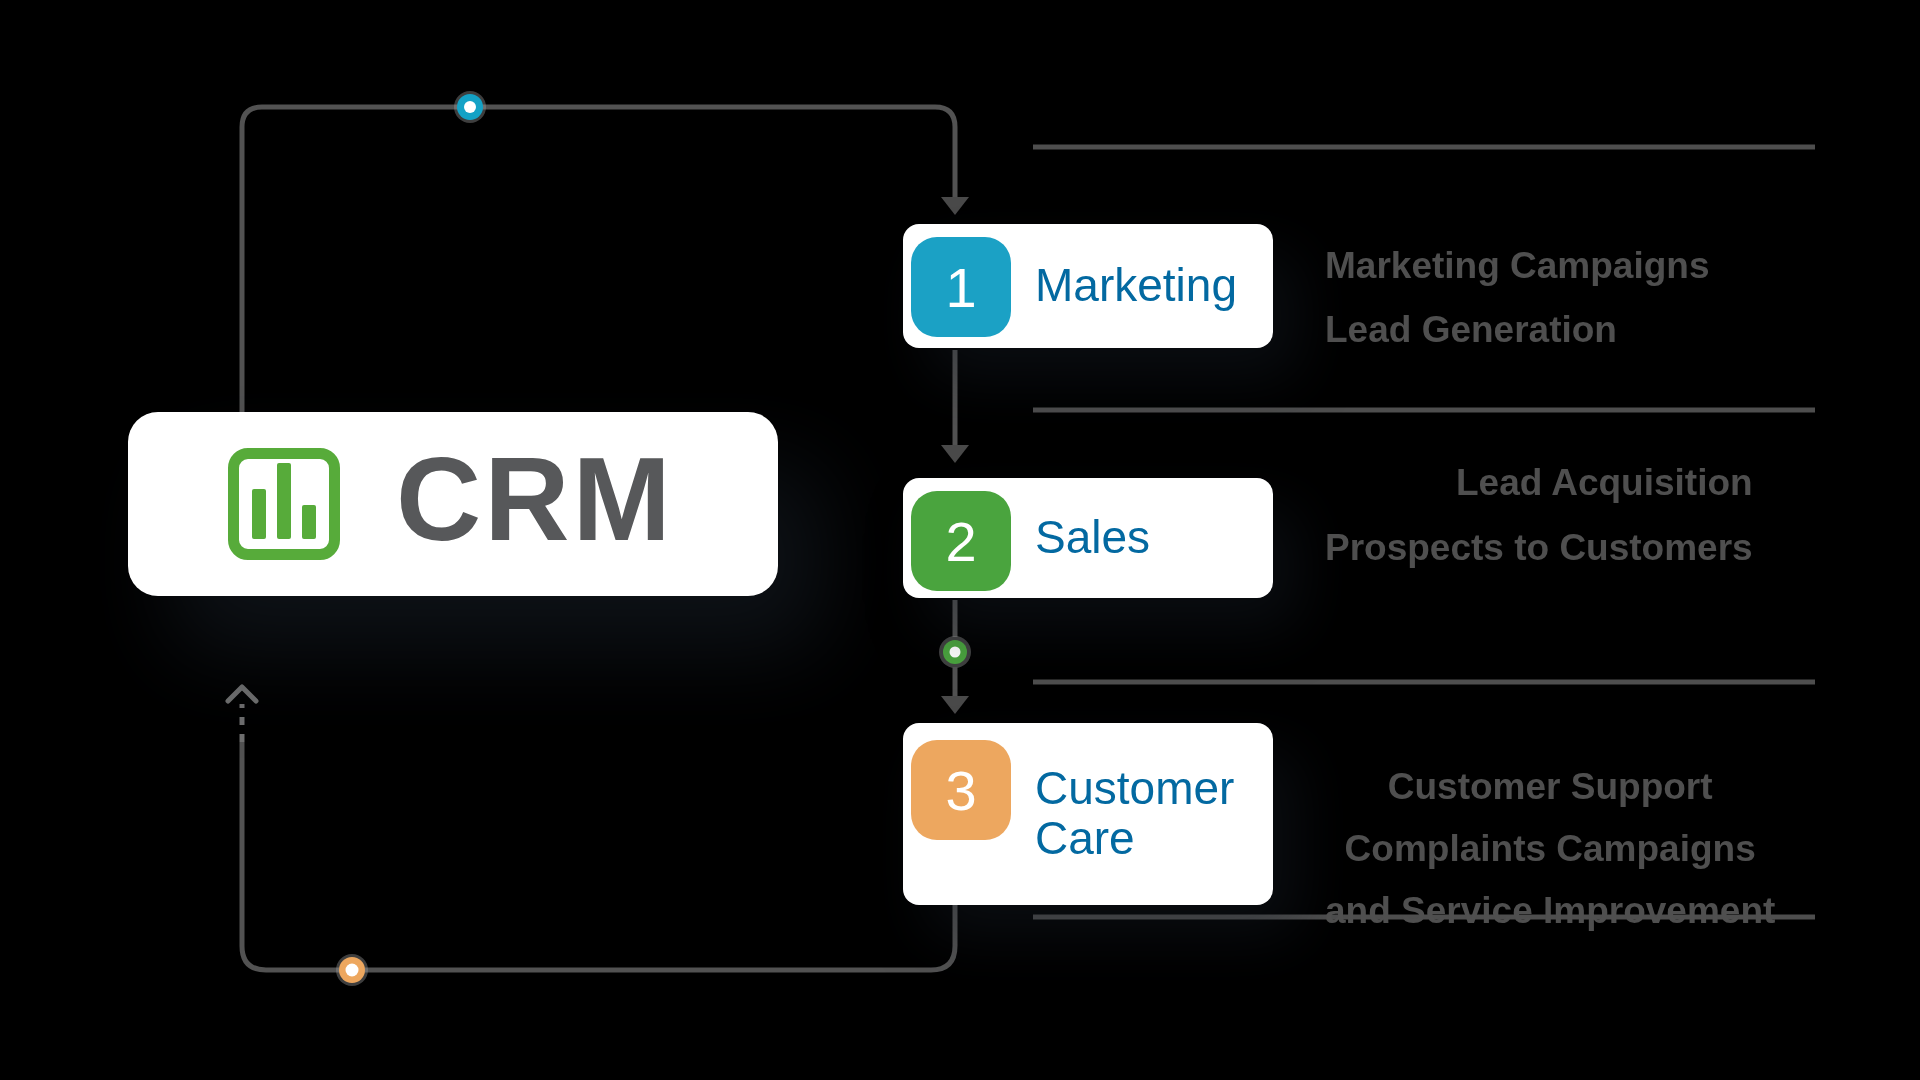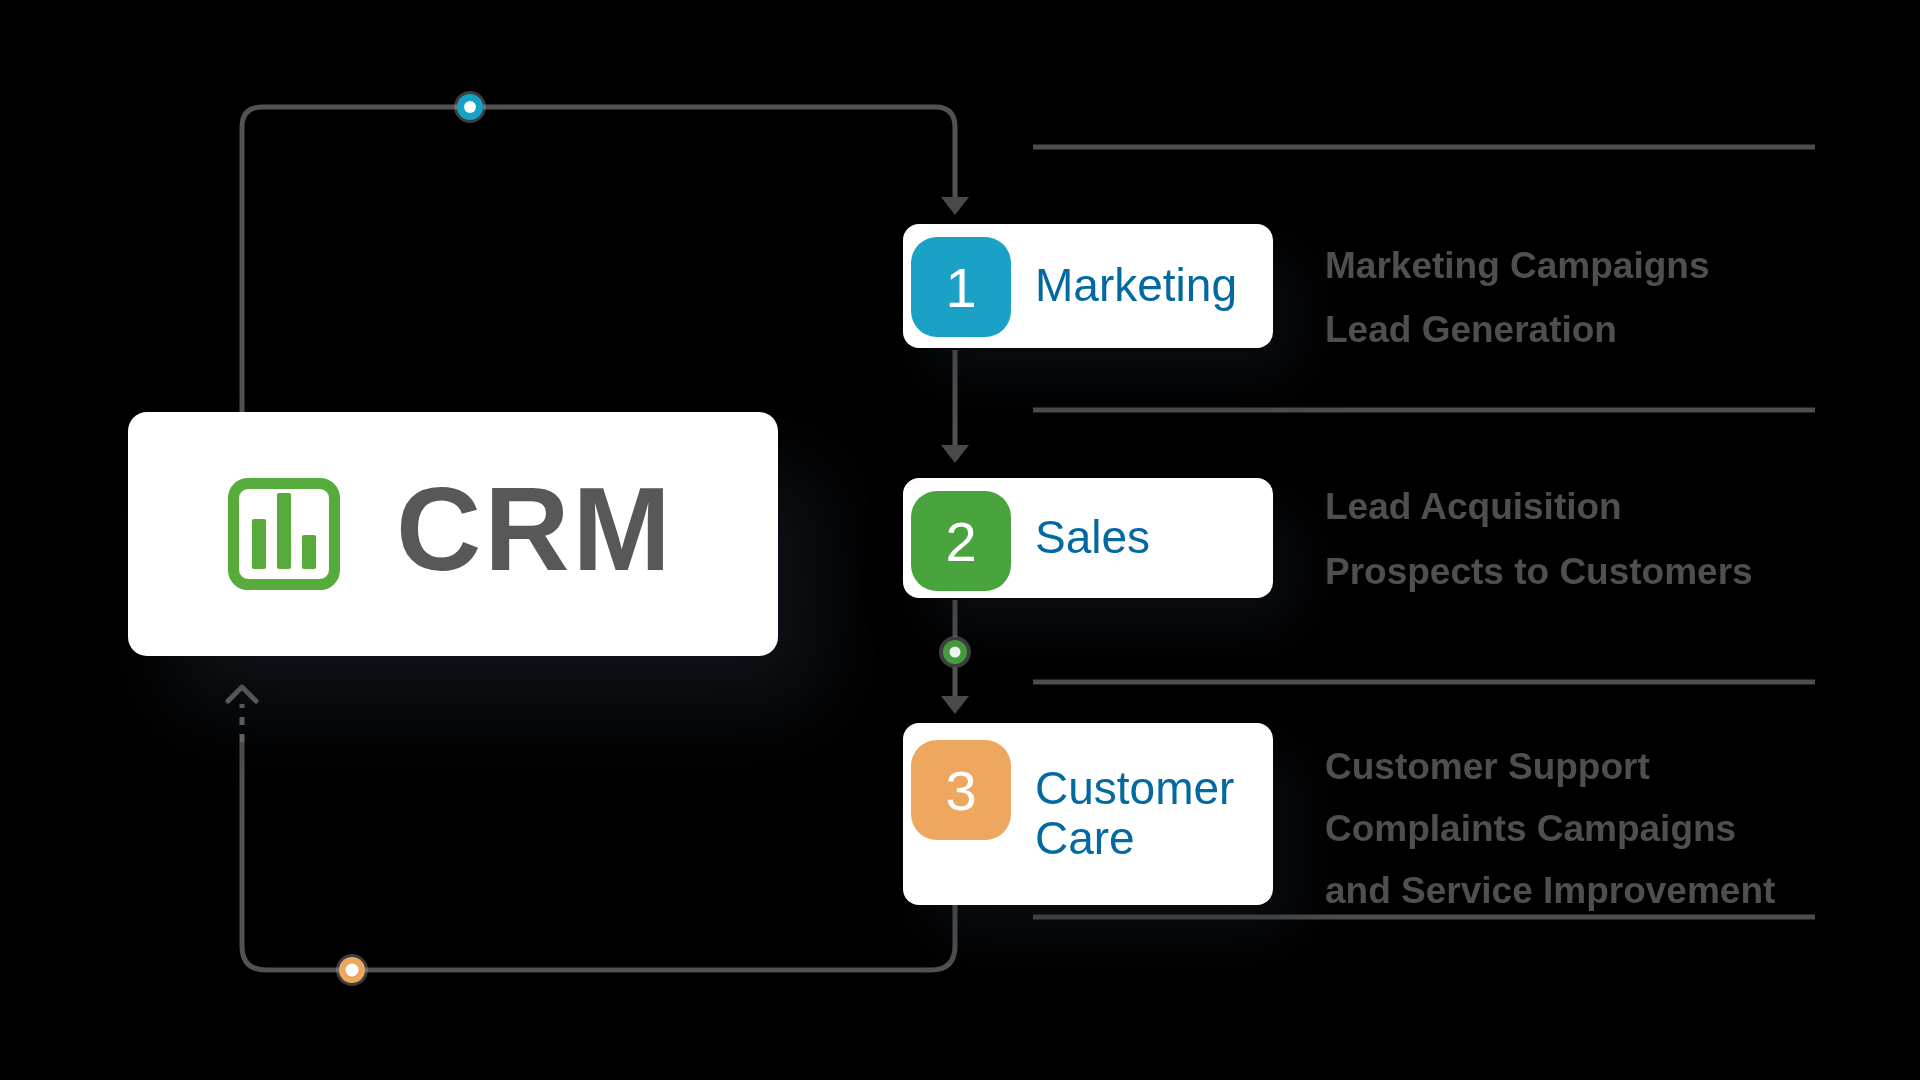--- a/index.html
+++ b/index.html
@@ -1,21 +1,21 @@
 <!DOCTYPE html>
 <html><head>
 <meta charset="utf-8">
 <style>
   html,body{margin:0;padding:0;background:#000;}
   .stage{position:relative;width:1920px;height:1080px;background:#000;overflow:hidden;
          font-family:"Liberation Sans",sans-serif;}
   svg.wires{position:absolute;left:0;top:0;width:1920px;height:1080px;}
 
   .card{position:absolute;background:#fff;}
-  .crm-card{left:128px;top:412px;width:650px;height:244px;border-radius:19px;
+  .crm-card{left:128px;top:412px;width:650px;height:184px;border-radius:30px;
             box-shadow:45px 55px 90px rgba(26,32,42,.55);}
   .crm-icon{position:absolute;left:100px;top:50%;transform:translateY(-50%);
             width:112px;height:112px;border:11px solid #57ab3a;border-radius:20px;box-sizing:border-box;}
   .crm-icon .bar{position:absolute;bottom:10px;width:14px;background:#57ab3a;border-radius:2px;}
   .bar-1{left:13px;height:50px;}
   .bar-2{left:38px;height:76px;}
   .bar-3{left:63px;height:34px;}
   .crm-text{position:absolute;left:268px;top:50%;transform:translateY(-54%);
             font-size:118px;font-weight:700;color:#57585a;letter-spacing:3px;}
 
@@ -29,22 +29,22 @@
   .num-marketing{background:#1ba1c5;}
   .num-sales{background:#4aa43e;}
   .num-care{background:#eda75f;}
   .step-label{position:absolute;left:132px;top:0;bottom:0;display:flex;align-items:center;
               font-size:46px;font-weight:500;color:#0369a1;line-height:1.08;}
   .step-care .step-label{width:235px;}
 
   .desc{position:absolute;left:1325px;font-size:37px;font-weight:700;color:#4f4f4f;}
   .desc div{white-space:nowrap;}
   .desc-marketing{top:234px;line-height:64px;}
-  .desc-sales{top:474px;line-height:65px;}
-  .desc-care{top:736px;line-height:62px;}
+  .desc-sales{top:450px;line-height:65px;text-align:right;}
+  .desc-care{top:756px;line-height:62px;text-align:center;}
 </style>
 </head>
 <body>
 
 <div class="stage">
 
   <svg class="wires" viewBox="0 0 1920 1080">
 
     <path d="M 242 414 L 242 127 Q 242 107 262 107 L 935 107 Q 955 107 955 127 L 955 198" fill="none" stroke="#525252" stroke-width="5"></path>
     <polygon points="941,197 969,197 955,215" fill="#4a4a4a"></polygon>

